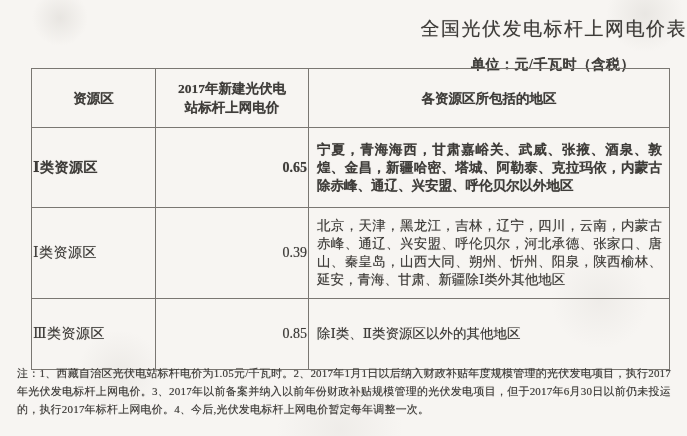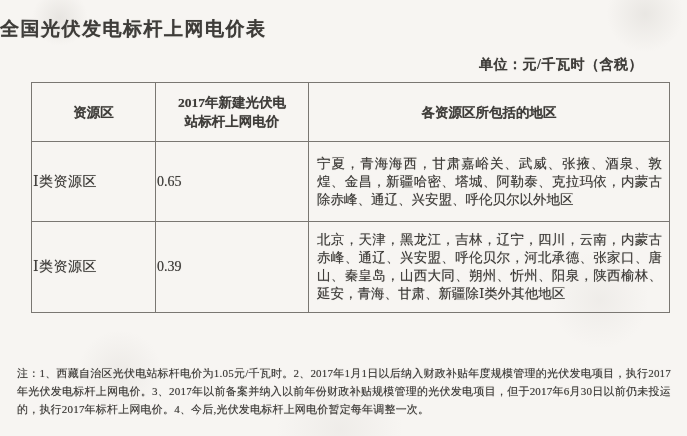--- a/index.html
+++ b/index.html
@@ -21,39 +21,39 @@
       radial-gradient(circle 90px at 340px 430px, rgba(178,173,166,0.12), rgba(178,173,166,0) 70%);
     font-family: "Liberation Serif", "DejaVu Serif", serif;
     color: #3e3c39;
     text-shadow: 0 0 0.7px rgba(62,60,57,0.55);
   }
   .doc-title {
     position: absolute;
     top: 16px;
     left: 0;
     width: 100%;
-    text-align: left;
+    text-align: right;
     font-size: 19px;
-    font-weight: bold;
+    font-weight: normal;
     letter-spacing: 1.5px;
     white-space: nowrap;
   }
   .unit-line {
     position: absolute;
     top: 56px;
-    right: 44px;
+    right: 52px;
     font-size: 14px;
     font-weight: bold;
     letter-spacing: 0.5px;
     white-space: nowrap;
   }
   table.price-table {
     position: absolute;
     left: 31px;
-    top: 82px;
+    top: 68px;
     width: 638px;
     border-collapse: collapse;
     table-layout: fixed;
   }
   .price-table th,
   .price-table td {
     border: 1.5px solid #7a7772;
     vertical-align: middle;
     font-weight: normal;
   }
@@ -63,30 +63,30 @@
     font-weight: bold;
     text-align: center;
     line-height: 19px;
     padding: 0 16px;
   }
   .zone-cell {
     font-size: 14px;
     letter-spacing: 0.5px;
   }
   .price-cell {
-    text-align: left;
+    text-align: right;
     font-size: 14px;
   }
   .regions-cell {
     text-align: justify;
     font-size: 13.5px;
     line-height: 18px;
     padding: 5px 7px 5px 8px;
   }
-  .row-1 td { height: 69px; }
+  .row-1 td { height: 69px; font-weight: bold; }
   .row-2 td { height: 80px; }
   .row-3 td { height: 60px; }
   .notes {
     position: absolute;
     left: 17px;
     top: 364px;
     width: 654px;
     font-size: 11px;
     line-height: 18.2px;
     text-align: justify;
@@ -117,16 +117,21 @@
     <tr class="row-1">
       <td class="zone-cell">Ⅰ类资源区</td>
       <td class="price-cell">0.65</td>
       <td class="regions-cell">宁夏，青海海西，甘肃嘉峪关、武威、张掖、酒泉、敦煌、金昌，新疆哈密、塔城、阿勒泰、克拉玛依，内蒙古除赤峰、通辽、兴安盟、呼伦贝尔以外地区</td>
     </tr>
     <tr class="row-2">
       <td class="zone-cell">Ⅰ类资源区</td>
       <td class="price-cell">0.39</td>
       <td class="regions-cell">北京，天津，黑龙江，吉林，辽宁，四川，云南，内蒙古赤峰、通辽、兴安盟、呼伦贝尔，河北承德、张家口、唐山、秦皇岛，山西大同、朔州、忻州、阳泉，陕西榆林、延安，青海、甘肃、新疆除Ⅰ类外其他地区</td>
     </tr>
+    <tr class="row-3">
+      <td class="zone-cell">Ⅲ类资源区</td>
+      <td class="price-cell">0.85</td>
+      <td class="regions-cell">除Ⅰ类、Ⅱ类资源区以外的其他地区</td>
+    </tr>
   </tbody>
 </table>
 
 <div class="notes">注：1、西藏自治区光伏电站标杆电价为1.05元/千瓦时。2、2017年1月1日以后纳入财政补贴年度规模管理的光伏发电项目，执行2017年光伏发电标杆上网电价。3、2017年以前备案并纳入以前年份财政补贴规模管理的光伏发电项目，但于2017年6月30日以前仍未投运的，执行2017年标杆上网电价。4、今后,光伏发电标杆上网电价暂定每年调整一次。</div>
 
 </body></html>

